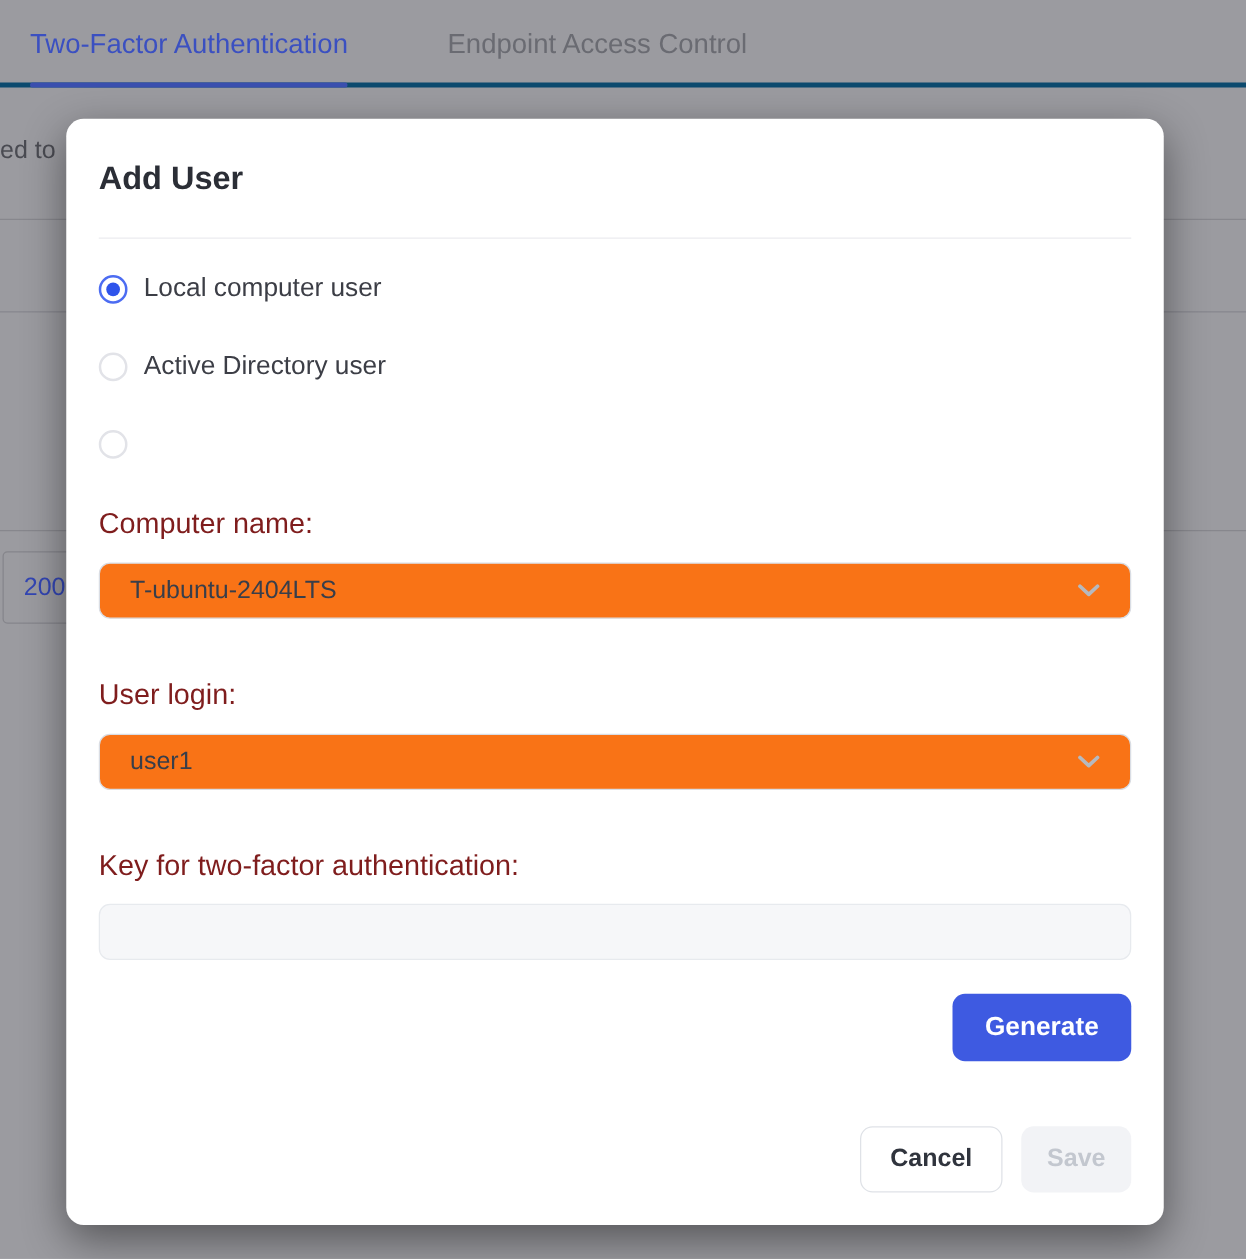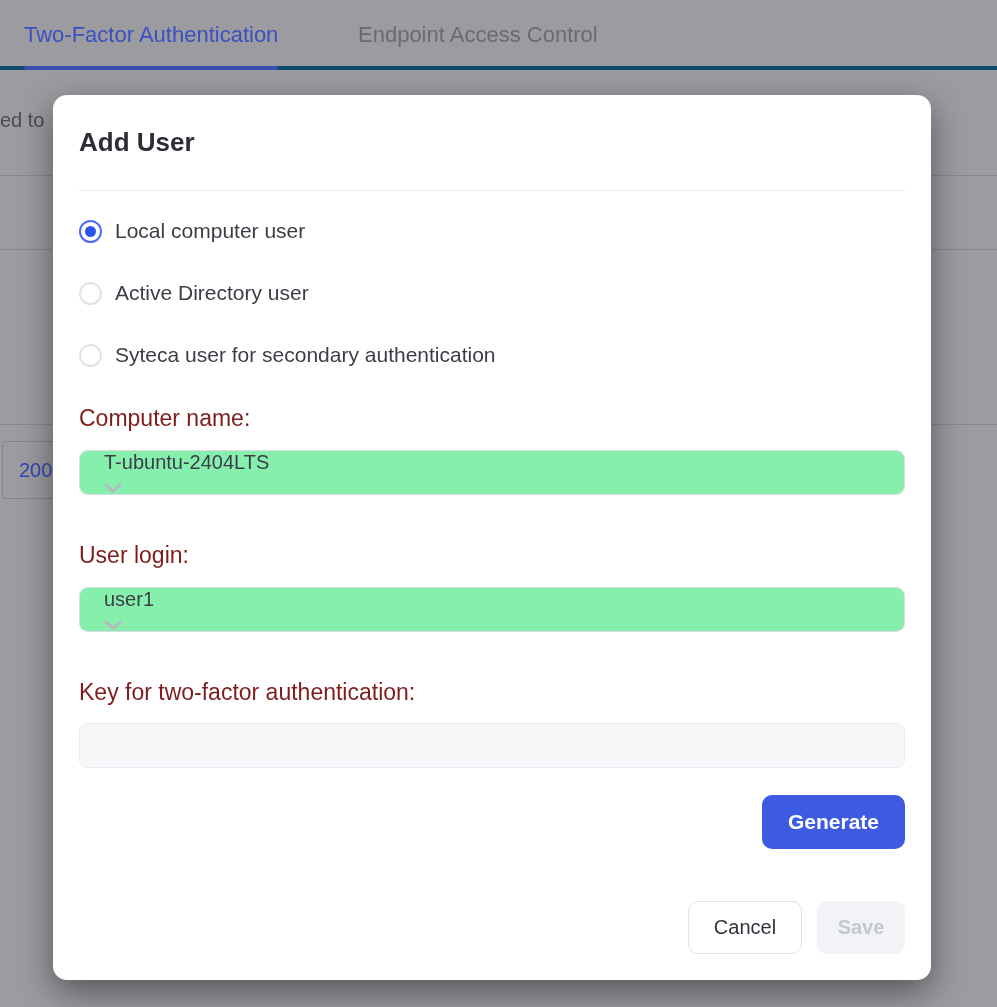--- a/index.html
+++ b/index.html
@@ -90,23 +90,23 @@
   .field-label {
     font-size: 23px; font-weight: 500; color: #7f1d1d;
     line-height: 24px;
   }
   .lbl-computer { margin-top: 2px; }
   .lbl-login, .lbl-key { margin-top: 48px; }
 
   .select-box {
     margin-top: 20px; height: 56px;
     border: 1px solid #d9dde4; border-radius: 9px;
-    display: flex; align-items: flex-start;
+    display: flex; align-items: center;
     padding: 0 24px;
-    cursor: pointer; background: #86efac; flex-direction: column;
+    cursor: pointer; background: #f97316;
   }
   .select-value { flex: 1; font-size: 20px; color: #383e4a; }
   .chevron-icon { flex: 0 0 auto; display: flex; align-items: center; }
 
   .key-input {
     margin-top: 19px; height: 56px; width: 100%;
     background: #f6f7f9;
     border: 1px solid #e7eaee; border-radius: 9px;
     font-size: 20px; color: #383e4a;
     padding: 0 24px;
@@ -125,21 +125,21 @@
   }
 
   .footer-row {
     margin-top: 52px;
     display: flex; justify-content: flex-end; gap: 15px;
   }
   .btn-cancel {
     width: 114px; height: 53px;
     background: #ffffff; color: #30343d;
     border: 1px solid #dfe2e7; border-radius: 10px;
-    font-size: 20px; font-weight: 400;
+    font-size: 20px; font-weight: 700;
     font-family: "Liberation Sans", sans-serif;
     cursor: pointer;
   }
   .btn-save {
     width: 88px; height: 53px;
     background: #f2f3f6; color: #c3c7cf;
     border: none; border-radius: 10px;
     font-size: 20px; font-weight: 600;
     font-family: "Liberation Sans", sans-serif;
     cursor: default;
@@ -178,21 +178,20 @@
     <label class="radio-row selected">
       <span class="radio-circle"></span>
       <span class="radio-label">Local computer user</span>
     </label>
     <label class="radio-row">
       <span class="radio-circle"></span>
       <span class="radio-label">Active Directory user</span>
     </label>
     <label class="radio-row">
       <span class="radio-circle"></span>
-      <span class="radio-label">Syteca user for secondary authentication</span>
     </label>
   </div>
 
   <div class="field-label lbl-computer">Computer name:</div>
   <div class="select-box">
     <span class="select-value">T-ubuntu-2404LTS</span>
     <span class="chevron-icon">
       <svg width="18" height="11" viewBox="0 0 18 11" fill="none">
         <path d="M2 2 L9 8.5 L16 2" stroke="#b6b9bf" stroke-width="3" stroke-linecap="round" stroke-linejoin="round"></path>
       </svg>

